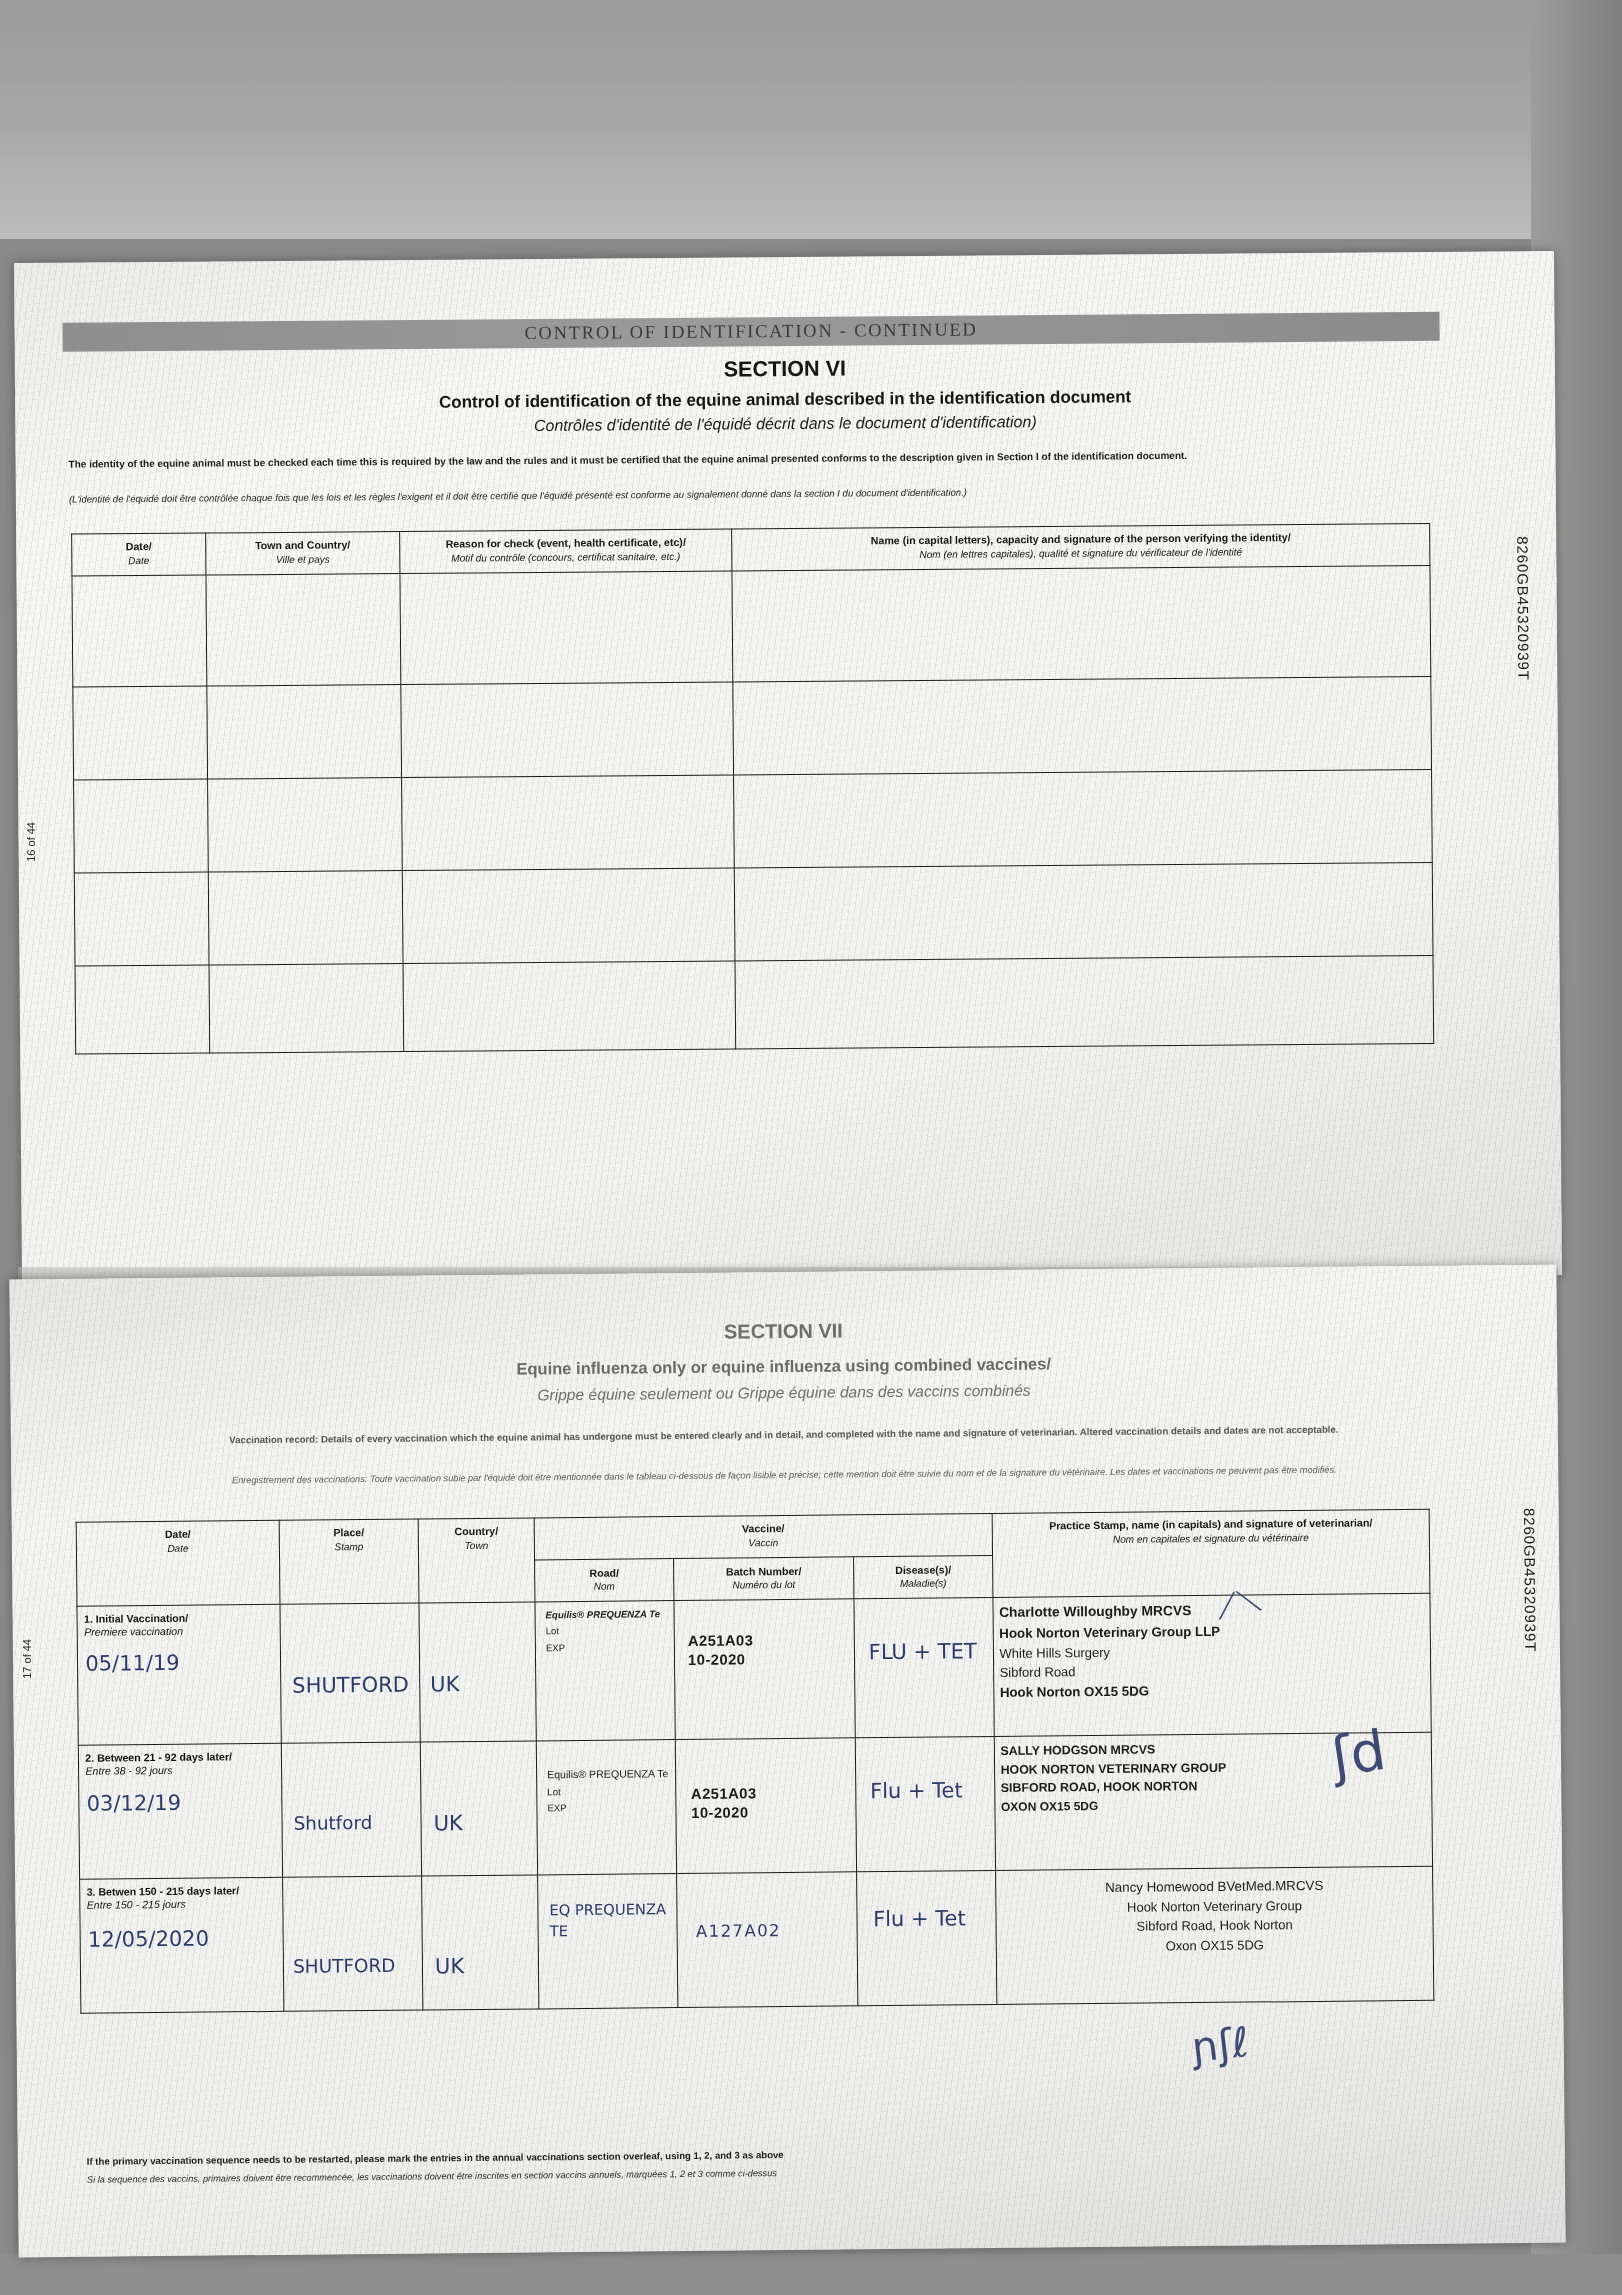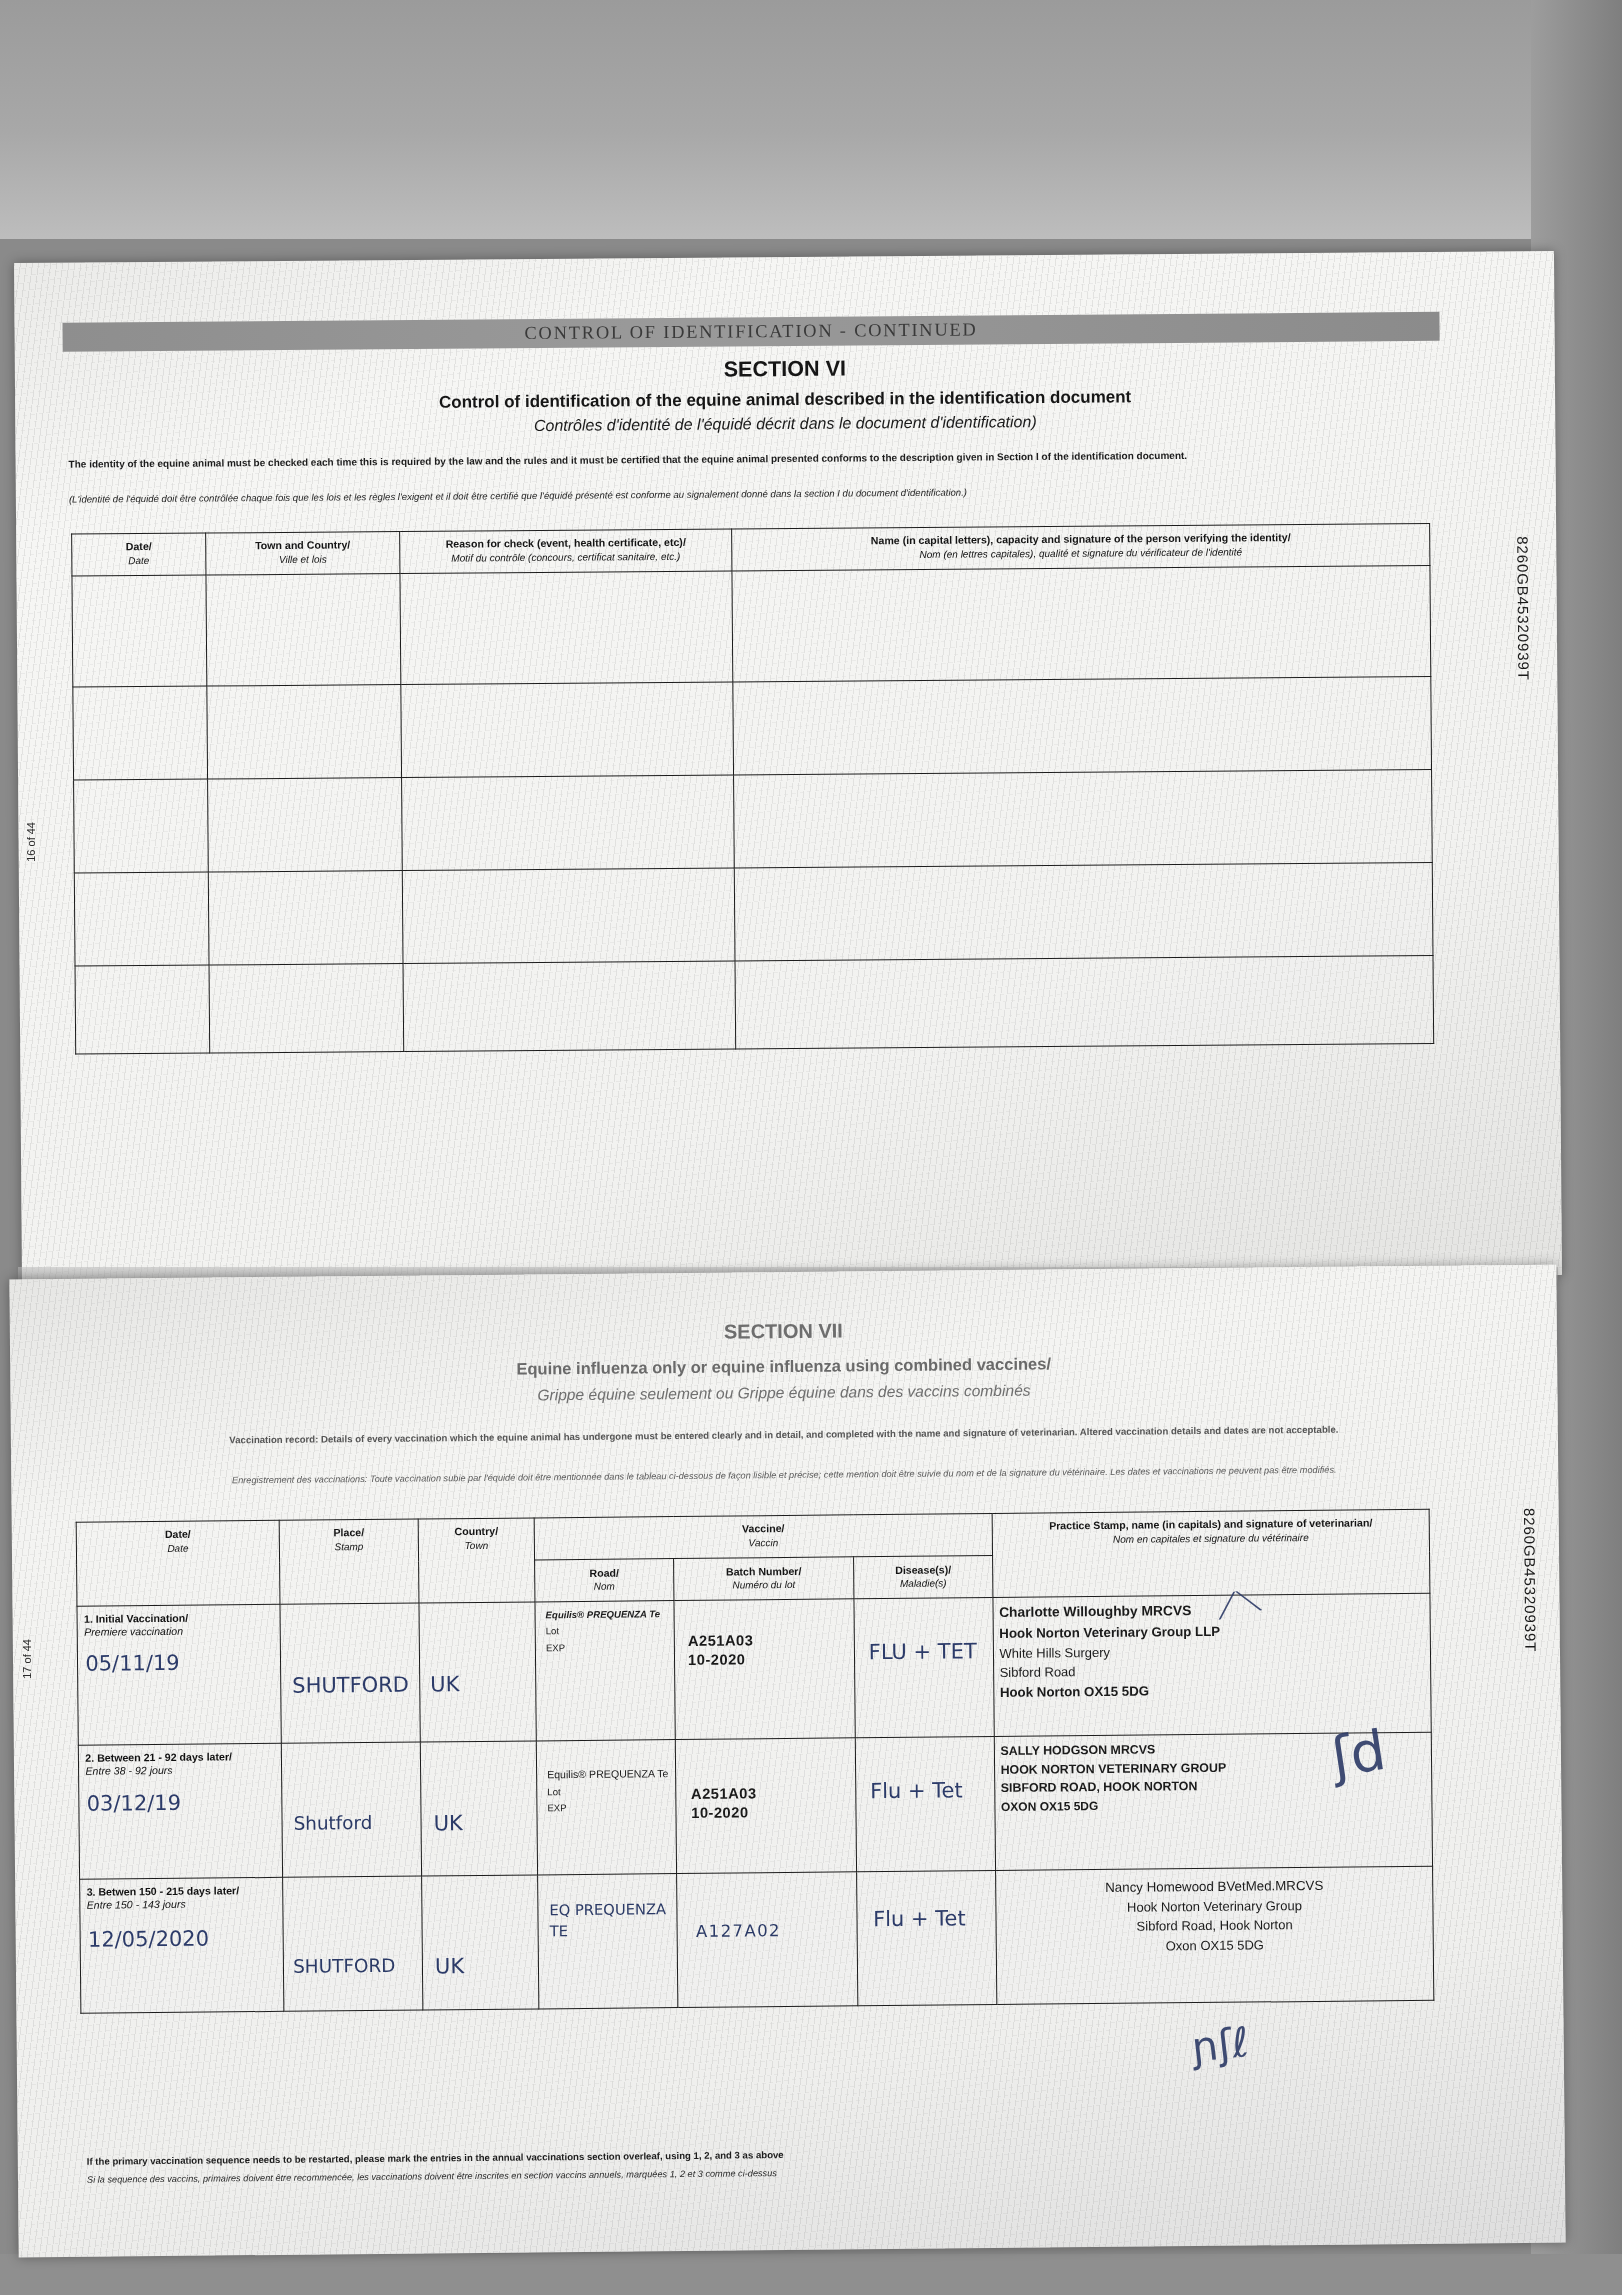--- a/index.html
+++ b/index.html
@@ -101,21 +101,21 @@
       <table class="grid" style="left:55px;top:271px;width:1359px;">
         <thead>
           <tr>
             <th style="width:133px;">
               <div class="hcell">
                 <span>Date/</span><br><i>Date</i>
               </div>
             </th>
             <th style="width:193px;">
               <div class="hcell">
-                <span>Town and Country/</span><br><i>Ville et lois</i>
+                <span>Town and Country/</span><br><i>Ville et pays</i>
               </div>
             </th>
             <th style="width:331px;">
               <div class="hcell">
                 <span>Reason for check (event, health certificate, etc)/</span><br><i>Motif du contrôle (concours, certificat sanitaire, etc.)</i>
               </div>
             </th>
             <th>
               <div class="hcell">
                 <span>Name (in capital letters), capacity and signature of the person verifying the identity/</span><br><i>Nom (en lettres capitales), qualité et signature du vérificateur de l'identité</i>
@@ -296,21 +296,21 @@
                 <div class="stamp-bold" style="font-size:12.4px;">HOOK NORTON VETERINARY GROUP</div>
                 <div class="stamp-bold" style="font-size:12.4px;">SIBFORD ROAD, HOOK NORTON</div>
                 <div class="stamp-bold" style="font-size:12px;">OXON OX15 5DG</div>
               </div>
             </td>
           </tr>
 
           <tr>
             <td style="height:133px;">
               <div class="rowlabel">
-                <span>3. Betwen 150 - 215 days later/</span><br><i>Entre 150 - 143 jours</i>
+                <span>3. Betwen 150 - 215 days later/</span><br><i>Entre 150 - 215 jours</i>
               </div>
               <div class="hand-lg cell-hand" style="margin-top:15.6px;">12/05/2020</div>
             </td>
             <td>
               <div class="hand" style="padding:78px 0 0 9.2px;">SHUTFORD</div>
             </td>
             <td>
               <div class="hand-lg" style="padding:78px 0 0 12px;">UK</div>
             </td>
             <td>

